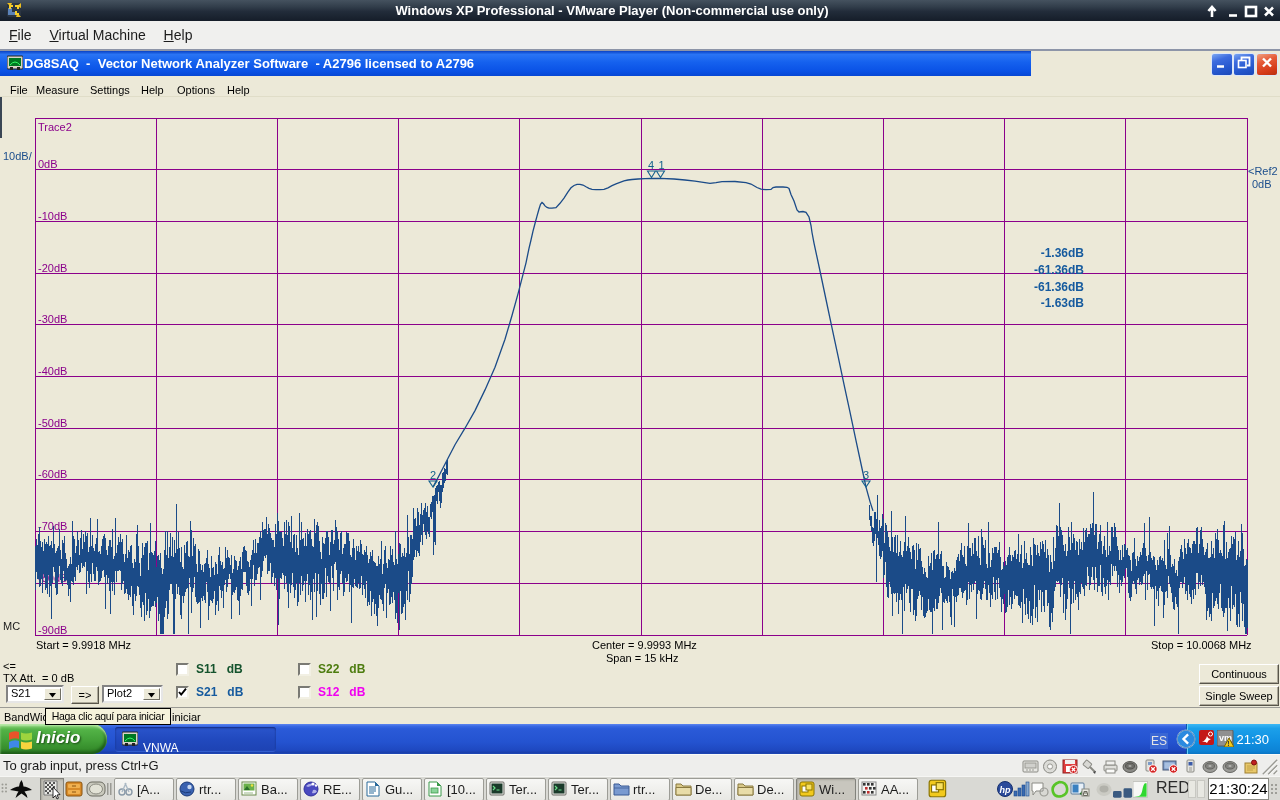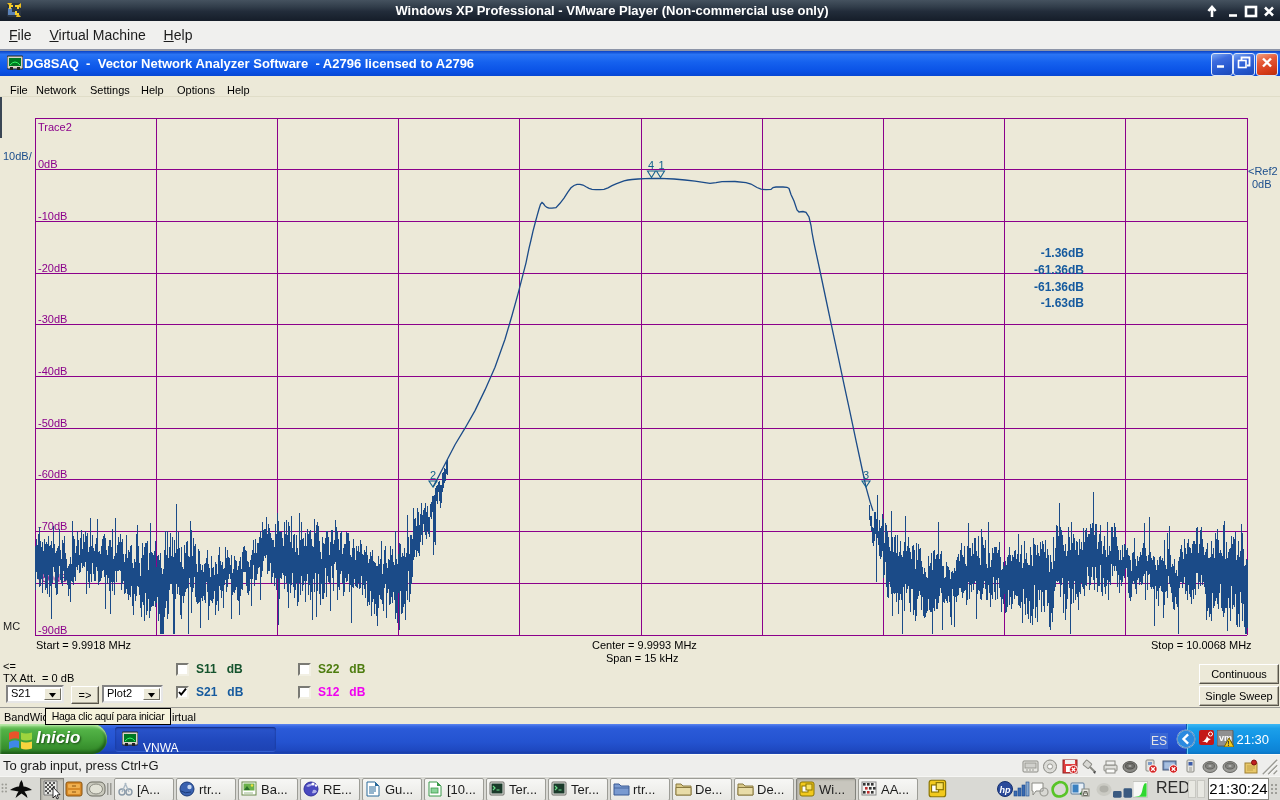--- a/index.html
+++ b/index.html
@@ -7,21 +7,21 @@
 .abs{position:absolute}
 
 #vmtitle{left:0;top:0;width:1280px;height:21px;
  background:linear-gradient(180deg,#45525f 0%,#333f4c 30%,#222c3a 55%,#151d29 100%);}
 #vmtitle .ttl{width:100%;text-align:center;color:#fff;font-weight:bold;font-size:13px;line-height:21px;padding-right:56px;box-sizing:border-box}
 #vmmenu{left:0;top:21px;width:1280px;height:28px;background:#f0f0ee;border-bottom:1px solid #9a9a94;
  font-size:14px;color:#1c1c1c}
 #vmmenu span{display:inline-block;margin-top:6px}
 u{text-decoration:underline}
 
-#vnwatitle{left:0;top:51px;width:1280px;height:25px;
+#vnwatitle{left:0;top:51px;width:1031px;height:25px;
  background:linear-gradient(180deg,#0a42c4 0%,#2a74f4 14%,#1561ee 45%,#0a52e6 80%,#0747d4 100%);}
 #vnwatitle .t{color:#fff;font-weight:bold;font-size:13px;line-height:25px}
 .capbtn{position:absolute;top:2px;width:20px;height:21px;border-radius:3px;
  border:1px solid #dce6f8;color:#fff;font-weight:bold;text-align:center}
 .capblue{background:linear-gradient(160deg,#7da8f2 0%,#3d6cdf 30%,#2456cc 70%,#1b49b8 100%)}
 .capred{background:linear-gradient(160deg,#f0a080 0%,#e55a38 35%,#d53a18 75%,#b83010 100%)}
 #vnwamenu{left:0;top:77px;width:1280px;height:19px;background:#ECE9D8;font-size:11px;color:#000;border-bottom:1px solid #e0ddc8}
 #vnwamenu span{display:inline-block;margin-top:4px}
 
 .pl{font-size:11px;color:#8b008b;white-space:pre;z-index:1}
@@ -117,21 +117,21 @@
             <rect x="3.5" y="6.5" width="7.5" height="7"></rect>
           </g>
         </svg></div>
  <div class="capbtn capred" style="left:1256px"><svg width="18" height="17" viewBox="0 0 18 17">
           <path d="M5 4.5 L13 12.5 M13 4.5 L5 12.5" stroke="#fff" stroke-width="2.4"></path>
         </svg></div>
 </div>
 
 <div id="vnwamenu" class="abs">
 <span class="abs" style="left:10px;top:3px">File</span>
-      <span class="abs" style="left:36px;top:3px">Network</span>
+      <span class="abs" style="left:36px;top:3px">Measure</span>
       <span class="abs" style="left:90px;top:3px">Settings</span>
       <span class="abs" style="left:141px;top:3px">Help</span>
       <span class="abs" style="left:177px;top:3px">Options</span>
       <span class="abs" style="left:227px;top:3px">Help</span>
 </div>
 
 <svg class="abs" style="left:0;top:0;z-index:2" width="1280" height="800" viewBox="0 0 1280 800">
  <g stroke="#8b008b" stroke-width="1" fill="none" shape-rendering="crispEdges">
   <path d="M35.0 118 V635"></path>
   <path d="M156.2 118 V635"></path>
@@ -217,21 +217,21 @@
     </svg>
 <div class="abs cklbl" style="left:196px;top:685px;color:#155a9e">S21&nbsp;&nbsp;&nbsp;dB</div>
 <div class="abs cb" style="left:298px;top:686px"></div>
 <div class="abs cklbl" style="left:318px;top:685px;color:#f000f0">S12&nbsp;&nbsp;&nbsp;dB</div>
 
 <div class="abs b3d" style="left:1199px;top:664px;width:78px;height:18px;line-height:18px">Continuous</div>
 <div class="abs b3d" style="left:1199px;top:686px;width:78px;height:18px;line-height:18px">Single Sweep</div>
 
 <div class="abs" style="left:0;top:707px;width:1280px;height:17px;border-top:1px solid #9b9b95;background:#ECE9D8"></div>
 <div class="abs blk" style="left:4px;top:711px;z-index:5">BandWid</div>
-<div class="abs blk" style="left:172px;top:711px">irtual</div>
+<div class="abs blk" style="left:172px;top:711px">iniciar</div>
 <div id="tip" class="abs">Haga clic aquí para iniciar</div>
 
 <div id="xptb" class="abs">
  <div id="inicio">
   <svg class="abs" style="left:8px;top:4px" width="26" height="22" viewBox="0 0 26 22">
    <path d="M1 5 Q6 2.2 11 4 L11 11 Q6 9.2 1 12 Z" fill="#e8542a"></path>
    <path d="M13 4.6 Q18 6.4 24 4.4 L24 11.4 Q18 13.4 13 11.6 Z" fill="#9ed43e"></path>
    <path d="M1 14 Q6 11.2 11 13 L11 20 Q6 18.2 1 21 Z" fill="#3f88e8"></path>
    <path d="M13 13.6 Q18 15.4 24 13.4 L24 20.4 Q18 22.4 13 20.6 Z" fill="#f8d43e"></path>
   </svg>

